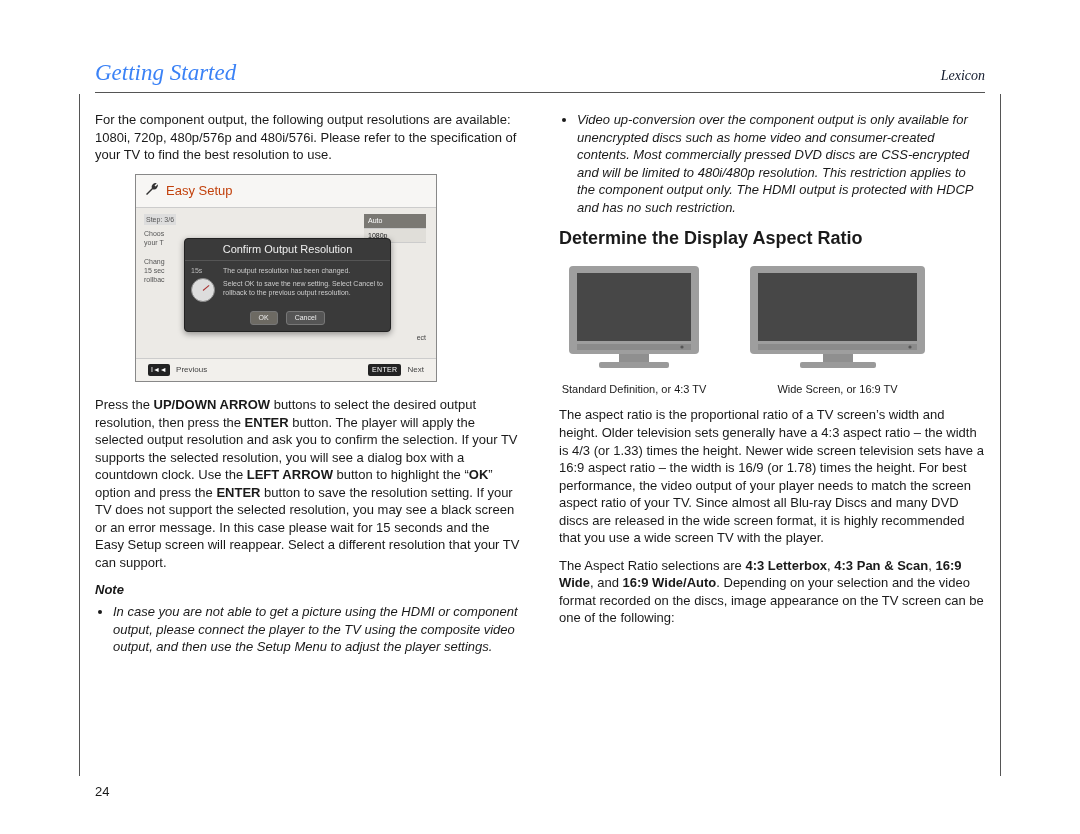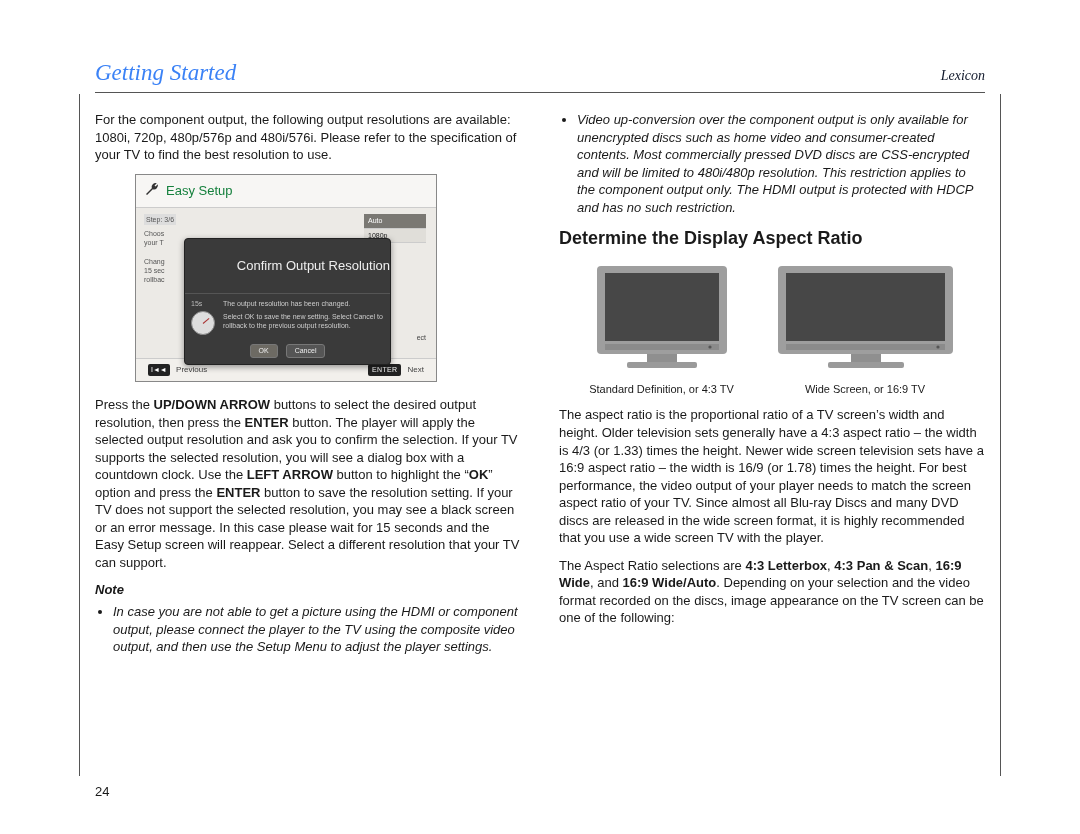--- a/index.html
+++ b/index.html
@@ -81,21 +81,21 @@
     margin-bottom: 8px;
   }
   h2.section {
     font-family: "Optima","Segoe UI",Arial,sans-serif;
     font-weight: bold;
     font-size: 18px;
     margin: 6px 0 10px 0;
   }
   .tv-row {
     display: flex;
-    justify-content: center;
+    justify-content: flex-start;
     gap: 36px;
     margin-bottom: 4px;
   }
   .tv-unit { text-align: center; }
   .tv-caption {
     font-size: 11px;
     margin-top: 6px;
   }
   
   .shot {
@@ -104,21 +104,21 @@
     margin: 4px 0 14px 40px;
     background: #f7f6f4;
     position: relative;
     font-family: Arial, sans-serif;
   }
   .shot-hd {
     display: flex;
     align-items: center;
     padding: 6px 8px;
     font-size: 13px;
-    color: #15803d;
+    color: #c2410c;
     border-bottom: 1px solid #ccc;
   }
   .shot-body {
     position: relative;
     height: 150px;
     background: #eceae6;
     font-size: 8px;
     color: #333;
   }
   .shot-left {
@@ -155,24 +155,24 @@
     top: 30px;
     width: 205px;
     background: #3a3a3a;
     border: 1px solid #222;
     border-radius: 4px;
     color: #ddd;
     font-size: 7px;
     box-shadow: 0 2px 6px rgba(0,0,0,.4);
   }
   .modal-title {
-    text-align: right;
-    padding: 18px 0;
+    text-align: center;
+    padding: 3px 0;
     border-bottom: 1px solid #555;
-    font-size: 13px;
+    font-size: 11px;
     color: #eee;
   }
   .modal-body { display:flex; padding:5px 6px; gap:6px; }
   .modal-clock {
     width:22px;height:22px;border-radius:50%;
     background:#ddd;border:1px solid #888;
     position:relative;flex:0 0 22px;
   }
   .modal-clock::after{
     content:"";position:absolute;left:50%;top:50%;

